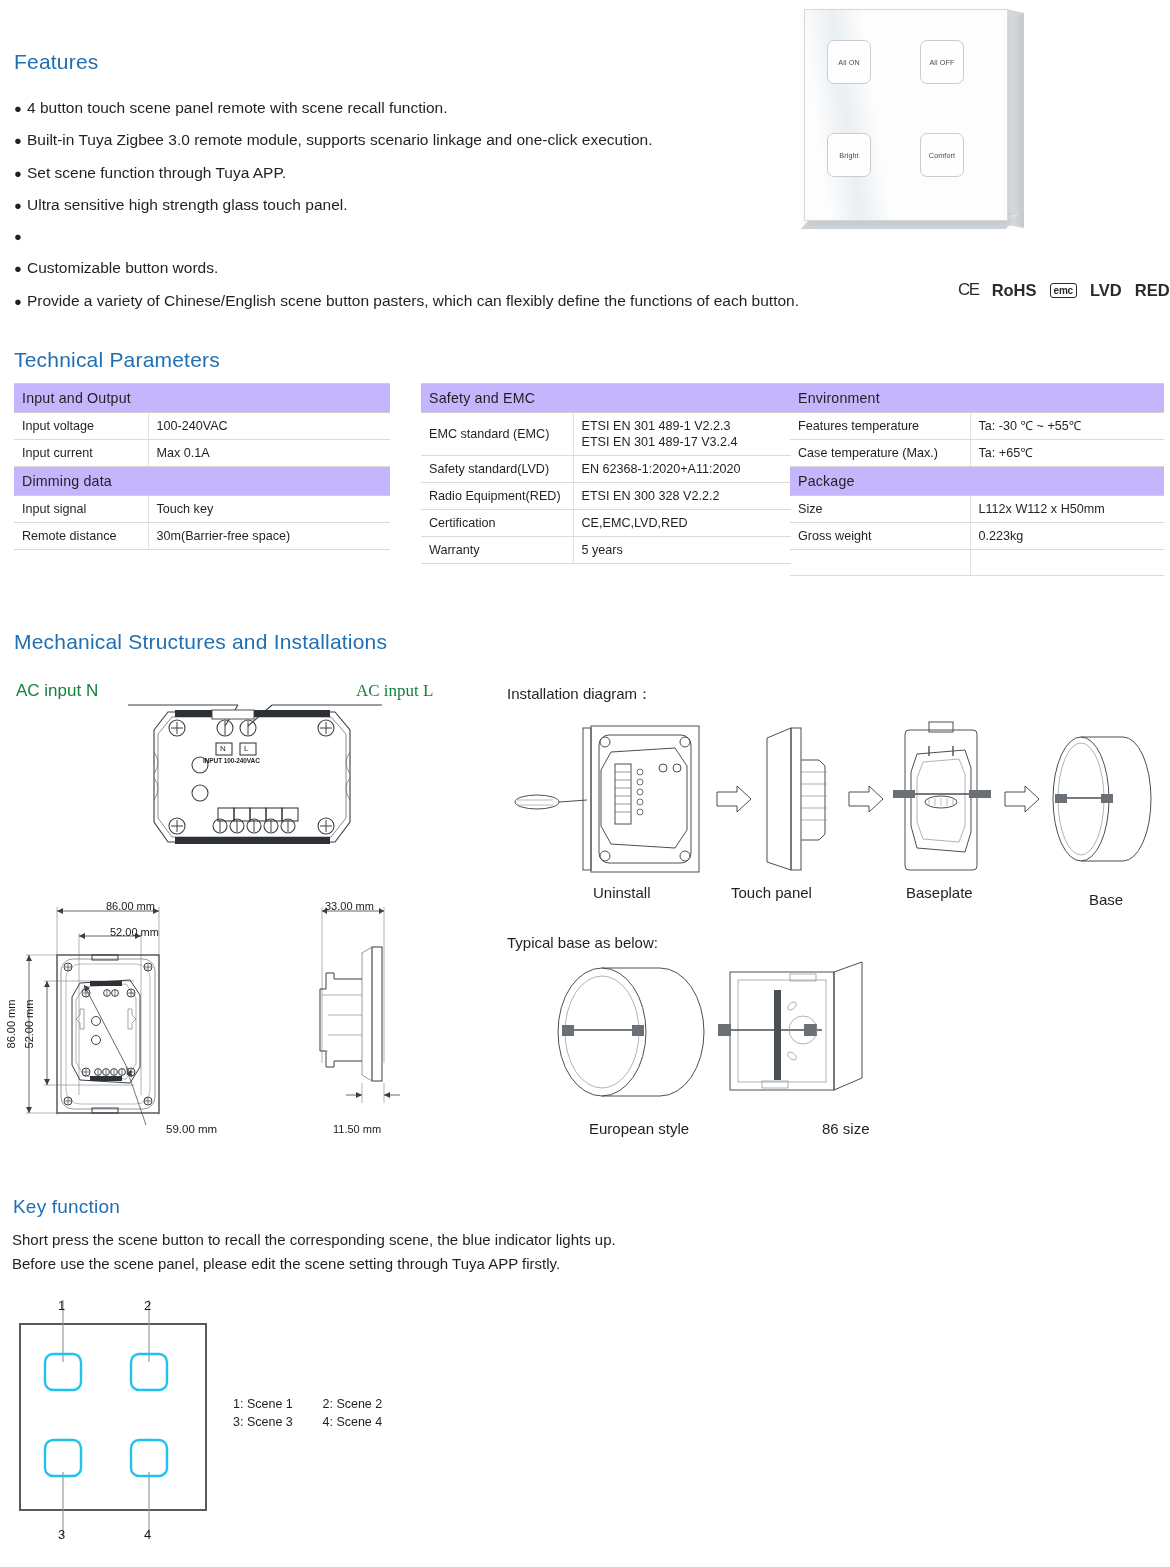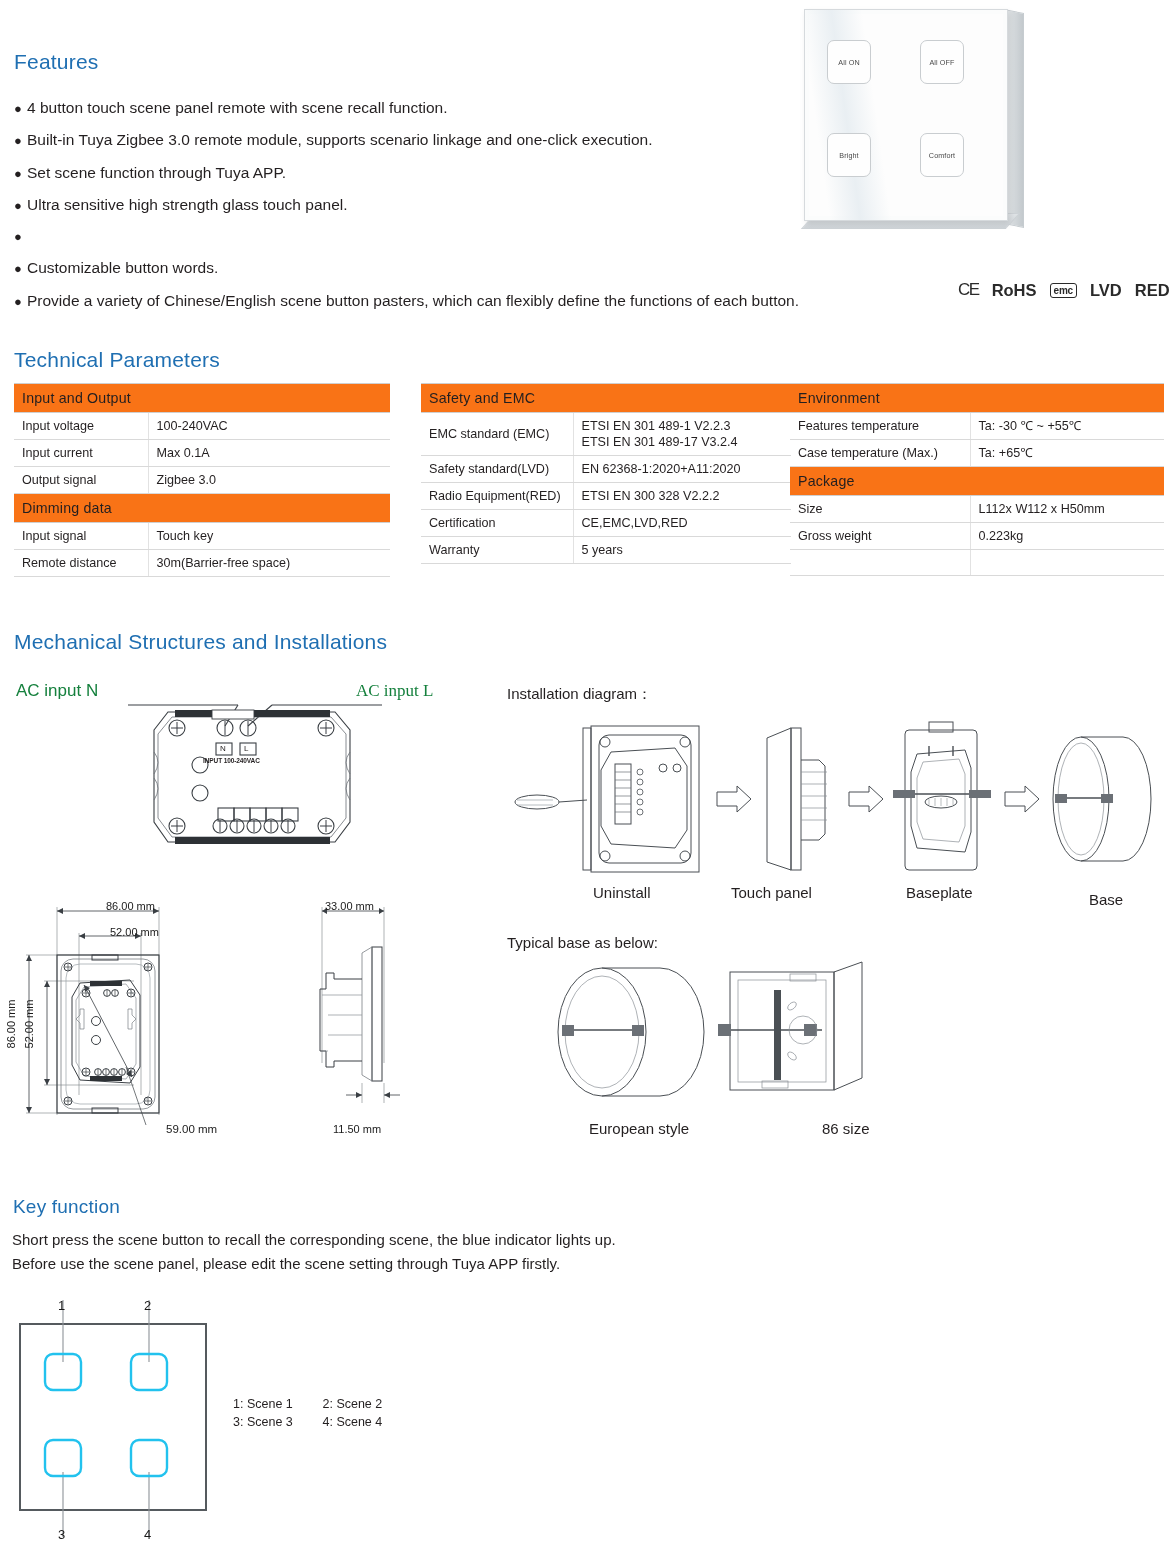--- a/index.html
+++ b/index.html
@@ -111,21 +111,21 @@
   .spec-table td {
     border-top: 1px solid #d9d9d9;
     border-bottom: 1px solid #d9d9d9;
     font-size: 12.6px;
     color: #231f20;
     padding: 5px 6px 5px 8px;
     vertical-align: middle;
     line-height: 16px;
   }
   .spec-table tr.group td {
-    background: #f97316;
+    background: #c4b5fd;
     border-top: 1px solid #cfcfcf;
     border-bottom: 1px solid #cfcfcf;
     font-size: 14.2px;
     padding: 6px 8px;
     letter-spacing: .2px;
   }
   .spec-table td.lbl { border-right: 1px solid #e2e2e2; }
   .spec-table tr.group td.lbl { border-right: none; }
   .spec-table td.val { }
   .two-line { line-height: 19px; }
@@ -221,24 +221,20 @@
         <tr class="group">
       <td class="lbl" colspan="2">Input and Output</td>
     </tr>
     <tr>
       <td class="lbl" style="width:134px;">Input voltage</td>
       <td class="val">100-240VAC</td>
     </tr>
     <tr>
       <td class="lbl">Input current</td>
       <td class="val">Max 0.1A</td>
-    </tr>
-    <tr>
-      <td class="lbl">Output signal</td>
-      <td class="val">Zigbee 3.0</td>
     </tr>
     <tr class="group">
       <td class="lbl" colspan="2">Dimming data</td>
     </tr>
     <tr>
       <td class="lbl">Input signal</td>
       <td class="val">Touch key</td>
     </tr>
     <tr>
       <td class="lbl">Remote distance</td>

